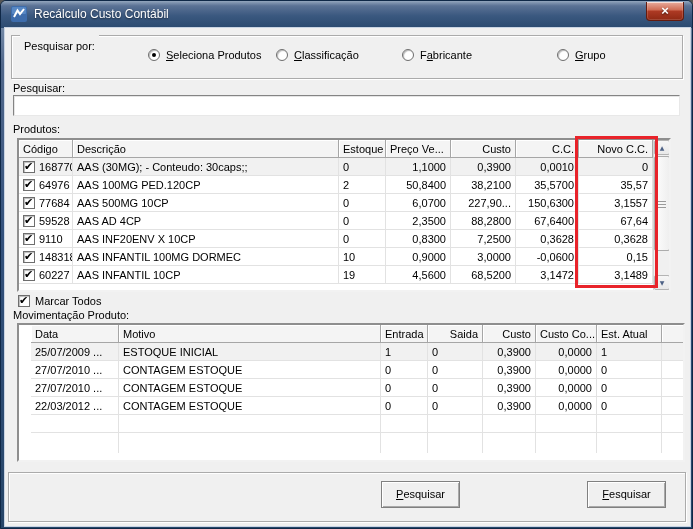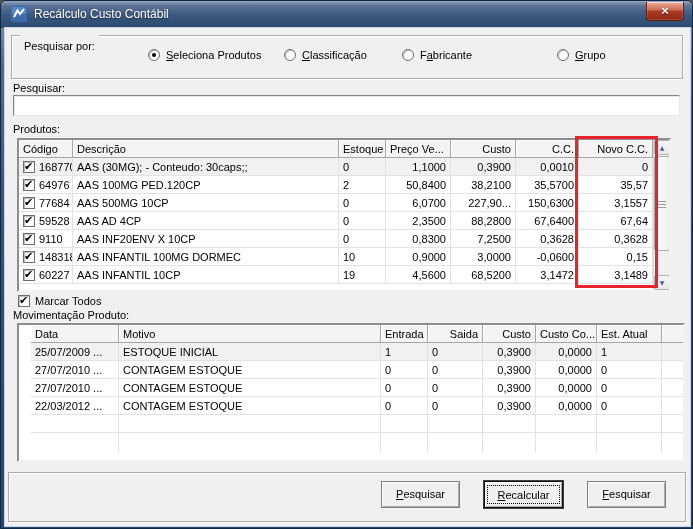--- a/index.html
+++ b/index.html
@@ -112,21 +112,21 @@
 
     <div class="groupbox">
       <span class="groupbox-title">Pesquisar por:</span>
 
       <div class="radio-item" style="left:100px;margin-left:36px;">
         <span class="radio checked">
             <span class="dot"></span>
           </span>
         <span><span></span><span class="u">S</span><span>eleciona Produtos</span></span>
       </div>
-      <div class="radio-item" style="left:272px;">
+      <div class="radio-item" style="left:264px;">
         <span class="radio"></span>
         <span><span></span><span class="u">C</span><span>lassificação</span></span>
       </div>
       <div class="radio-item" style="left:390px;">
         <span class="radio"></span>
         <span><span>F</span><span class="u">a</span><span>bricante</span></span>
       </div>
       <div class="radio-item" style="left:545px;">
         <span class="radio"></span>
         <span><span></span><span class="u">G</span><span>rupo</span></span>
@@ -375,21 +375,18 @@
               <td></td>
         </tr>
       </tbody>
         </table>
     </div>
 
     <div class="footer-panel"></div>
     <button class="btn" style="left:376px;">
       <span class="btn-inner"><span></span><span class="u">P</span><span>esquisar</span></span>
     </button>
-    <button class="btn default" style="left:479px;">
-      <span class="btn-inner"><span></span><span class="u">R</span><span>ecalcular</span></span>
-    </button>
     <button class="btn" style="left:582px;">
       <span class="btn-inner"><span></span><span class="u">F</span><span>esquisar</span></span>
     </button>
 
   </div>
 </div>
 
 </body></html>

